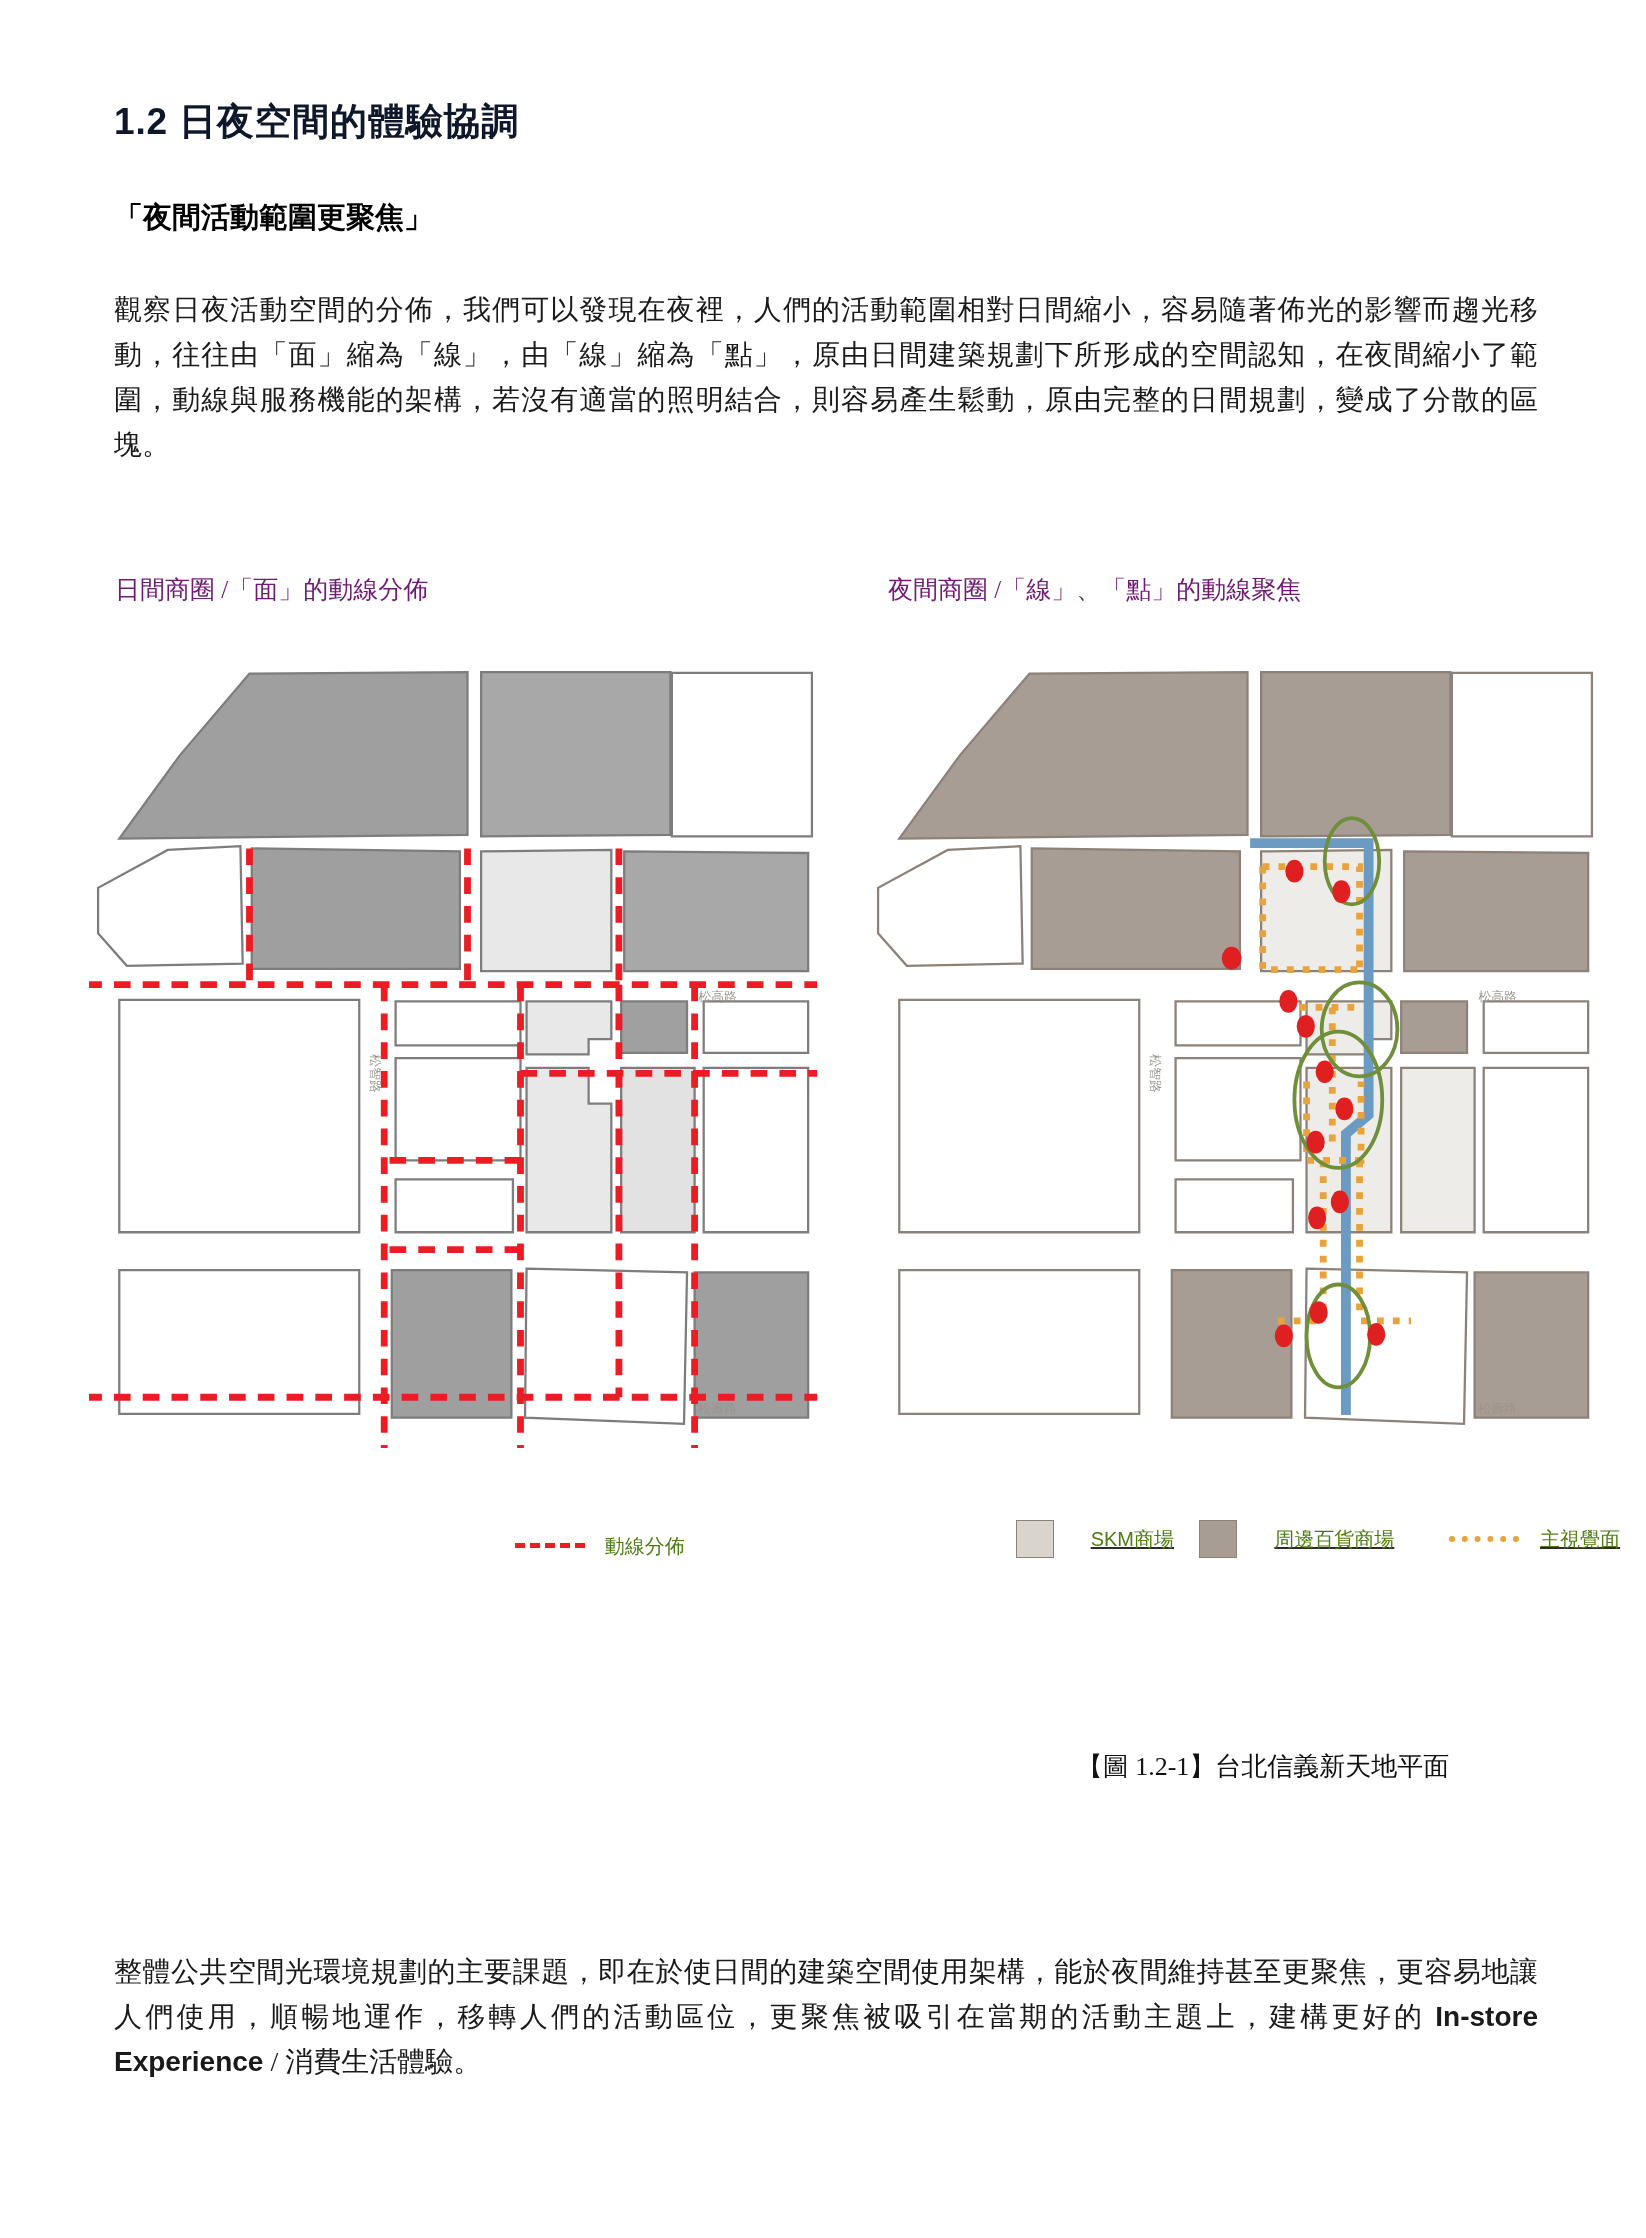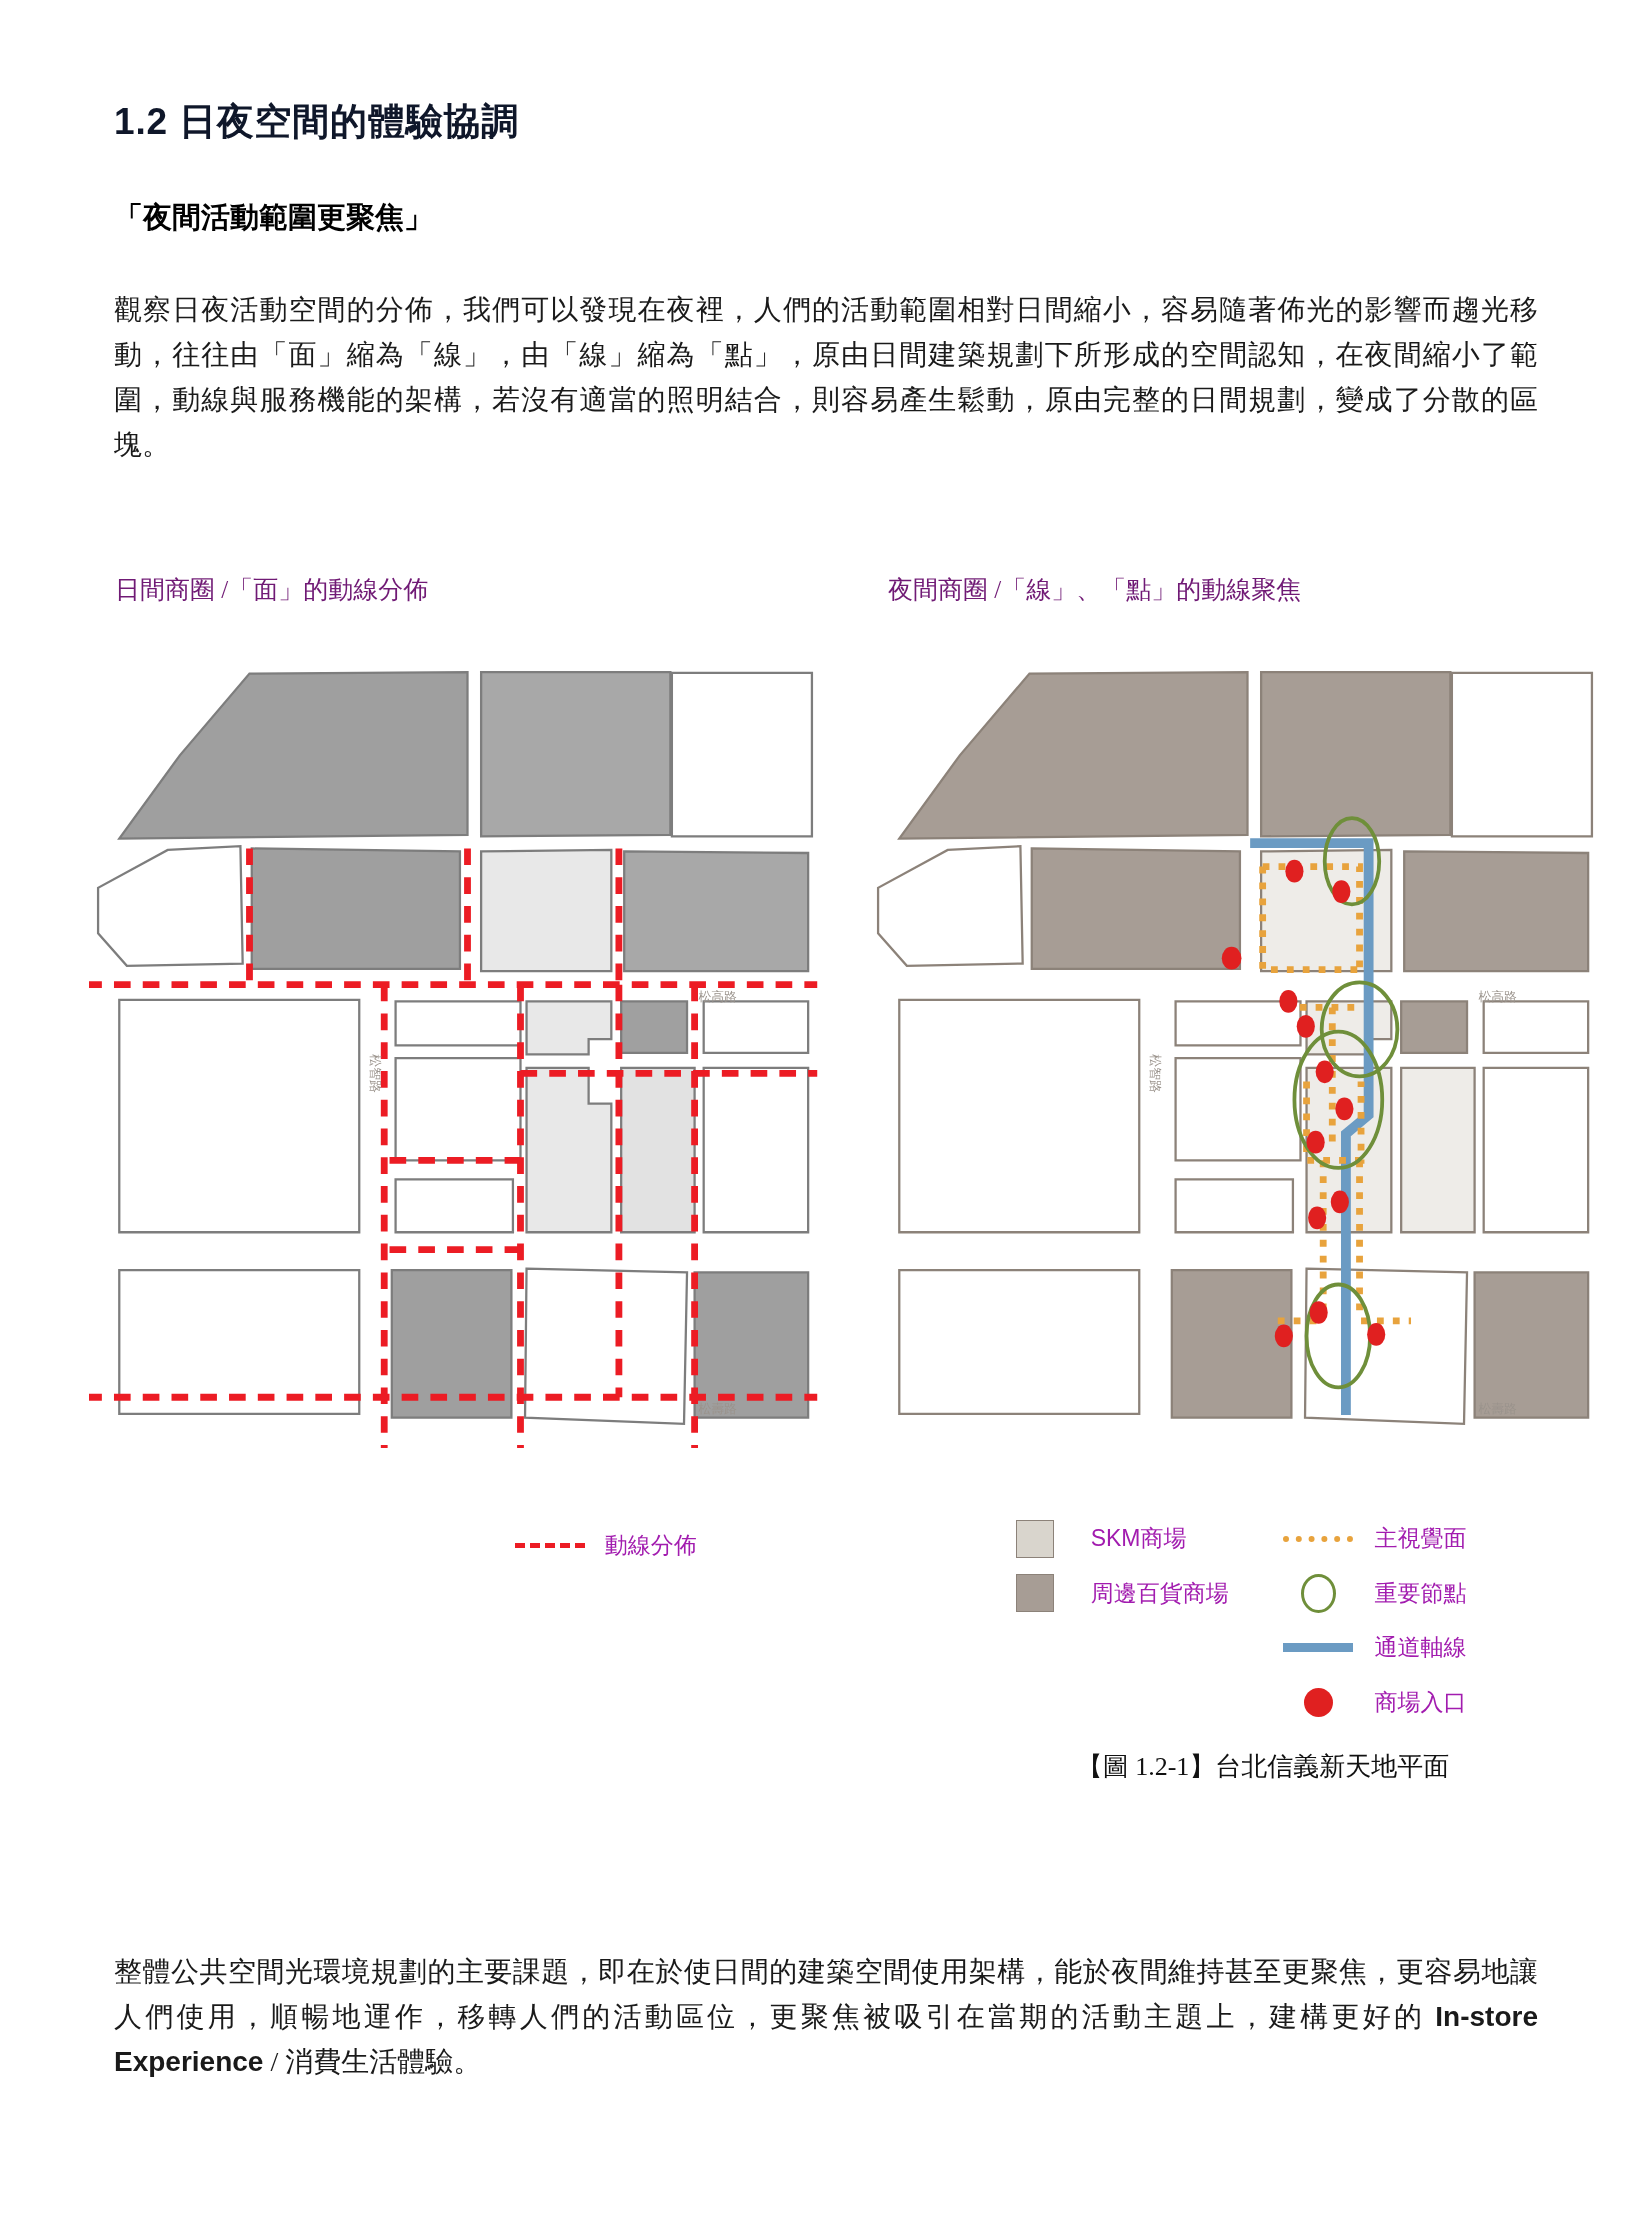--- a/index.html
+++ b/index.html
@@ -98,22 +98,22 @@
     align-items: center;
     gap: 19.7px;
   }
   .lg-row {
     display: flex;
     align-items: center;
     gap: 19.7px;
     height: 47px;
   }
   .lg-label {
-    font-size: 23px;
-    color: #a21caf;
+    font-size: 20px;
+    color: #4d7c0f;
     white-space: nowrap;
     line-height: 1;
   }
   .lg-label.sans { font-family: "Liberation Sans", "DejaVu Sans", sans-serif; }
 
   .sw-dash-red {
     width: 70px; height: 0;
     border-top: 5.3px dashed #ec1c24;
   }
   .sw-dot-orange {
@@ -144,21 +144,21 @@
   }
   .sw-cell { width: 73px; display: flex; justify-content: center; align-items: center; }
 
   #legend-right {
     left: 998px;
     top: 1515px;
     width: 576px;
     display: flex;
     gap: 53px;
   }
-  .lg-col { display: flex; flex-direction: column; gap: 7.6px; }
+  .lg-col { display: flex; flex-direction: row; gap: 7.6px; text-decoration: underline; }
 
   .fig-caption {
     position: absolute;
     left: 907px;
     top: 1749px;
     width: 712px;
     text-align: center;
     font-size: 26px;
     color: #111111;
     white-space: nowrap;

